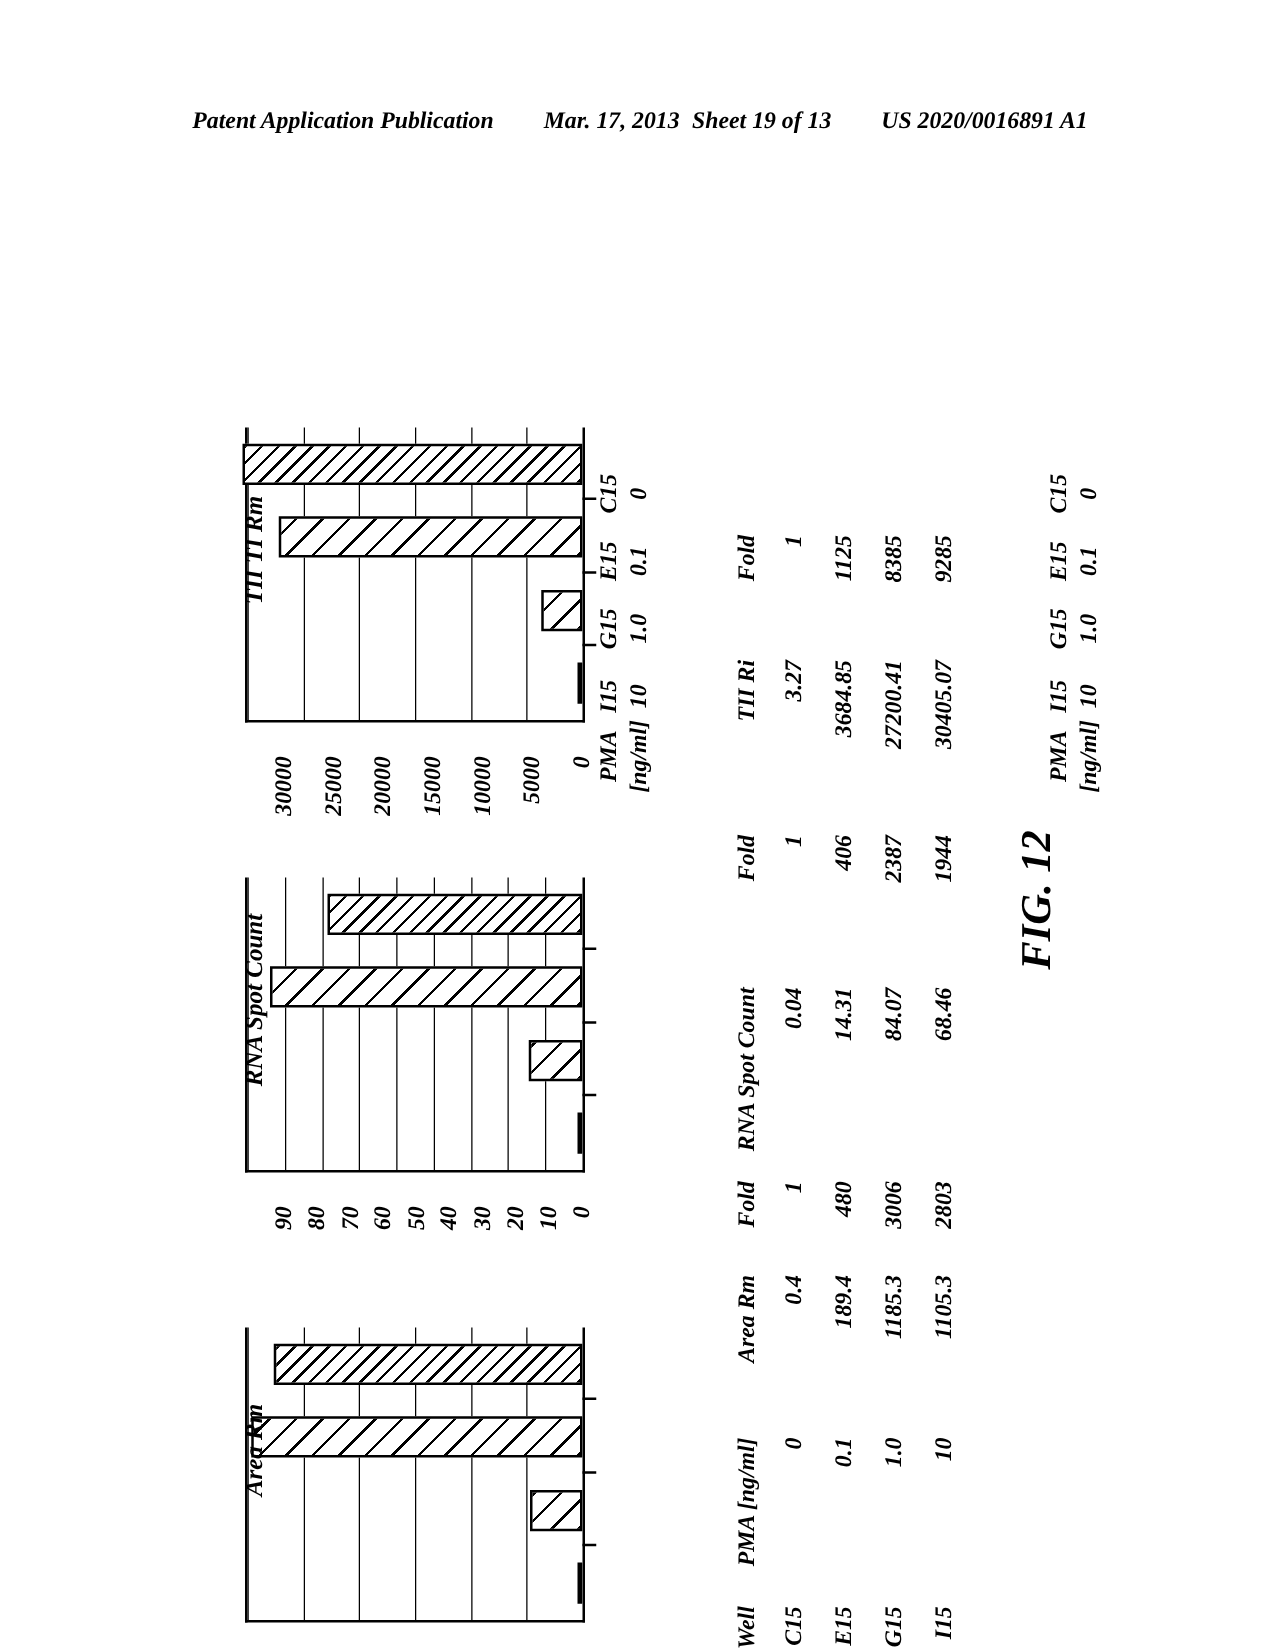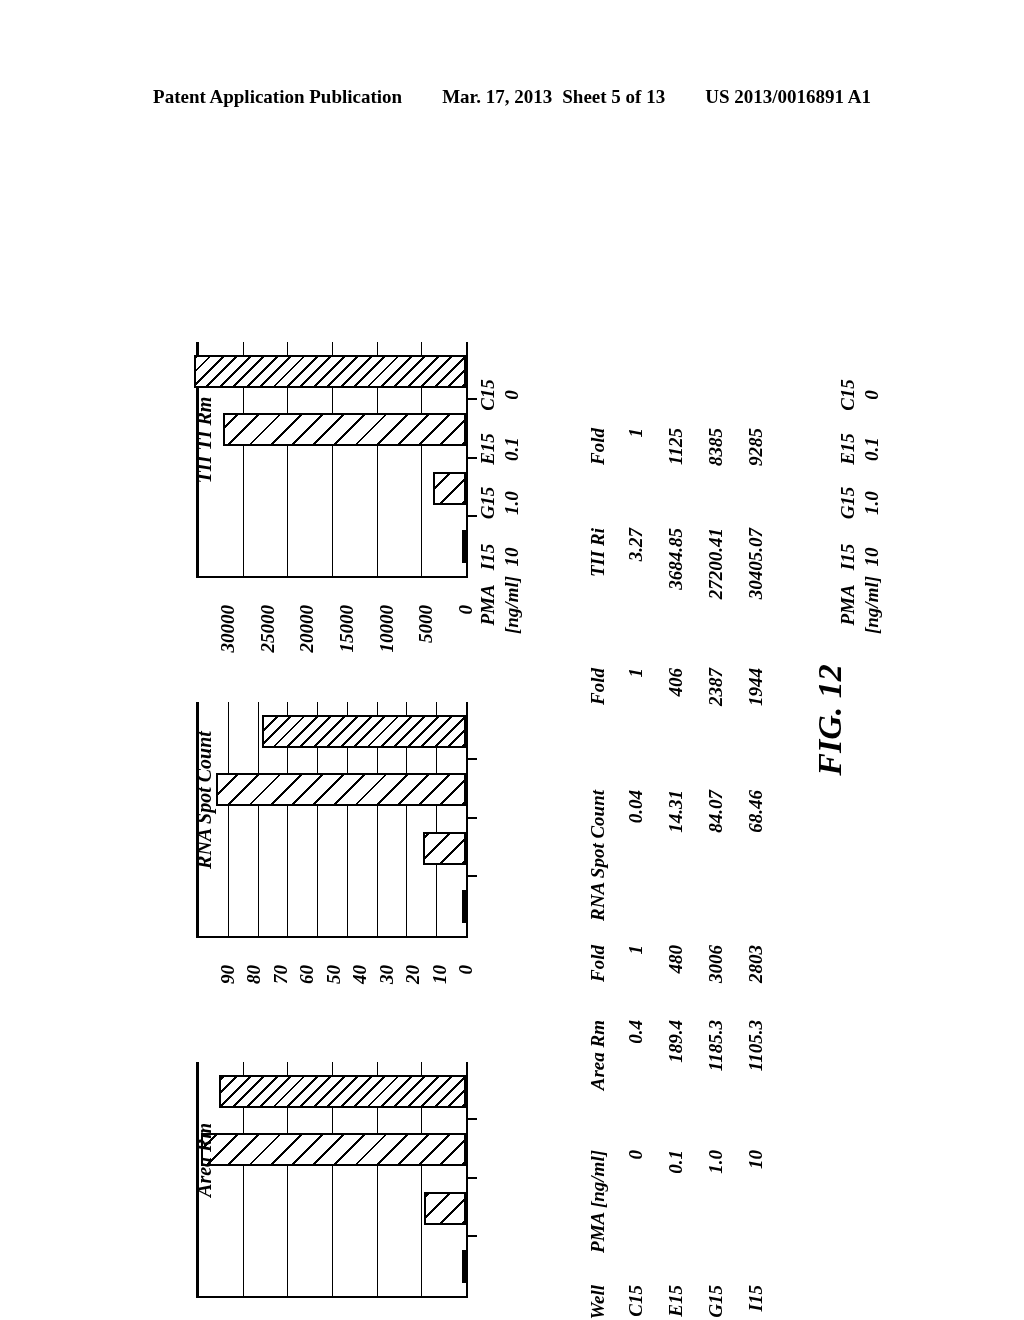--- a/index.html
+++ b/index.html
@@ -22,21 +22,21 @@
     top: 86px;
     left: 0;
     width: 1024px;
     text-align: center;
     font-family: "Liberation Serif", serif;
     font-weight: bold;
     font-size: 19px;
     letter-spacing: 0px;
     white-space: nowrap;
   }
-  #patent-header .seg { display: inline-block; }
+  #patent-header .seg { display: inline-block; font-style: italic; }
   #patent-header .gap-a { display: inline-block; width: 40px; }
   #patent-header .gap-b { display: inline-block; width: 10px; }
   #patent-header .gap-c { display: inline-block; width: 40px; }
 
   
   #figure-area {
     position: absolute;
     left: 0;
     top: 150px;
     width: 1024px;
@@ -158,21 +158,21 @@
     font-size: 34px;
     white-space: nowrap;
     transform-origin: center center;
     transform: rotate(-90deg);
   }
 </style>
 </head>
 <body>
 
 <div id="patent-header">
-  <span class="seg">Patent Application Publication</span><span class="gap-a"></span><span class="seg">Mar. 17, 2013</span><span class="gap-b"></span><span class="seg">Sheet 5 of 13</span><span class="gap-c"></span><span class="seg">US 2013/0016891 A1</span>
+  <span class="seg">Patent Application Publication</span><span class="gap-a"></span><span class="seg">Mar. 17, 2013</span><span class="gap-b"></span><span class="seg">Sheet 19 of 13</span><span class="gap-c"></span><span class="seg">US 2020/0016891 A1</span>
 </div>
 
 <div id="figure-area">
 
   <div class="chart-rot" style="left:186px; top:480px; width:300px; height:300px;">
     <div class="chart" style="width:300px; height:300px;">
       <div class="plot" id="plot1" style="left:52px; top:10px; width:236px; height:272px;">
           <div class="gridline" style="top: 223.333px;"></div>
           <div class="gridline" style="top: 178.667px;"></div>
           <div class="gridline" style="top: 134px;"></div>

